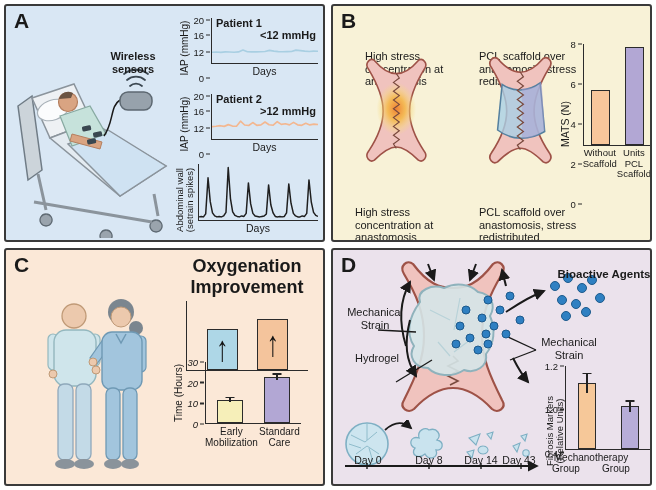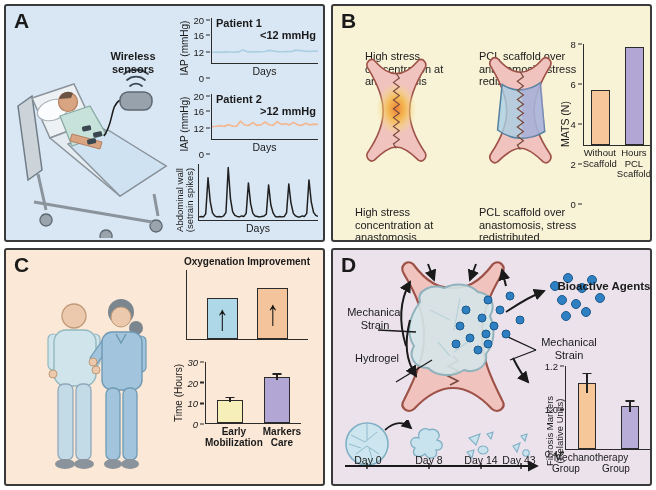--- a/index.html
+++ b/index.html
@@ -51,36 +51,36 @@
   .blab { position:absolute; text-align:left; font-size:11px; line-height:1.15; font-weight:500;margin-top:32px; }
   .bowelsvg { position:absolute; }
   .matsblock { left:228px; top:38px; width:90px; height:160px; }
   .matsblock .ylabcol { width:15px; } .matsblock .ycol { width:16px; }
   .matsblock .plot { height:102px; }
   .matsblock .vbar { width:19px; }
   .matsblock .vlabel { font-size:10.5px; }
 
   
   .peoplesvg { position:absolute; left:18px; top:36px; }
-  .ctitle2 { text-align:center; font-size:10px; font-weight:bold; margin-bottom:3px; }
+  .ctitle2 { text-align:center; font-size:18px; font-weight:bold; margin-bottom:3px; }
   .oxyblock { position:absolute; left:166px; top:6px; width:150px; }
   .oxyplot { position:relative; margin-left:14px; width:122px; height:70px;
              border-left:1.7px solid #2b2b2b; border-bottom:1.7px solid #2b2b2b;
              display:flex; align-items:flex-end; justify-content:space-evenly; }
   .oxyplot .vbar { width:31px; }
   .uparrow { position:absolute; left:50%; top:50%; transform:translate(-50%,-52%) scaleY(1.45);
              font-size:25px; font-weight:600; color:#111; line-height:1; }
   .oxycats { display:flex; margin-left:14px; width:122px; font-size:10px; text-align:center; line-height:1.2; margin-top:2px; }
   .oxycats > div { flex:1; }
   .giblock { position:absolute; left:166px; top:112px; width:150px; }
   .girow { display:flex; }
   .girow .ylabcol { width:14px; position:relative; } .girow .ycol { width:19px; position:relative;font-style:italic; }
   .girow .plot { width:96px; height:62px; }
   .girow .vbar { width:26px; }
-  .gicats { display:flex; margin-left:33px; width:96px; font-size:10px; line-height:1.12; text-align:center; margin-top:2px;font-weight:bold; }
+  .gicats { display:flex; margin-left:33px; width:96px; font-size:10px; line-height:1.12; text-align:center; margin-top:2px; }
   .gicats > div { flex:1; }
 
   
   .dmainsvg { position:absolute; left:25px; top:8px; }
   .dlab { position:absolute; font-size:11px; line-height:1.15; text-align:center; font-weight:500; }
   .dlab.bold { font-weight:bold; font-size:11.5px; }
   .degsvg { position:absolute; left:8px; top:170px; }
   .daysrow { position:absolute; left:8px; top:204px; width:205px; height:13px; font-size:10.5px; }
   .daysrow span { position:absolute; width:54px; text-align:center; }
   .degcap { position:absolute; left:28px; top:218px; width:170px; text-align:center; font-size:11px; font-weight:500; }
@@ -269,21 +269,21 @@
                 <div class="vbar" style="height: 97.5%; background: rgb(178, 167, 212);"></div>
               </div>
           </div>
         </div>
         <div class="cats">
           <div>
               <div>Without</div>
               <div>Scaffold</div>
             </div>
           <div>
-              <div>Hours</div>
+              <div>Units</div>
               <div>PCL</div>
               <div>Scaffold</div>
             </div>
         </div>
       </div>
     </div>
   </section>
 
   <section class="panel" style="background: rgb(251, 232, 215);">
     <div class="plabel">C</div>
@@ -360,21 +360,21 @@
             </div>
           </div>
         </div>
       </div>
       <div class="gicats">
         <div>
             <div>Early</div>
             <div>Mobilization</div>
           </div>
         <div>
-            <div>Markers</div>
+            <div>Standard</div>
             <div>Care</div>
           </div>
       </div>
     </div>
   </section>
 
   <section class="panel" style="background: rgb(235, 226, 236);">
     <div class="plabel">D</div>
 
     <svg class="dmainsvg" width="280" height="166" viewBox="0 0 280 166">
@@ -425,21 +425,21 @@
           <circle cx="234" cy="22" r="4.5"></circle>
         <circle cx="242" cy="40" r="4.5"></circle>
           <circle cx="228" cy="54" r="4.5"></circle>
           <circle cx="208" cy="58" r="4.5"></circle>
       </g>
     </svg>
 
     <div class="dlab" style="left:2px; top:56px; width:80px;">Mechanical Strain</div>
     <div class="dlab" style="left:8px; top:102px; width:72px;">Hydrogel</div>
     <div class="dlab" style="left:196px; top:86px; width:80px;">Mechanical Strain</div>
-    <div class="dlab bold" style="left:218px; top:30px; width:106px;">Bioactive Agents</div>
+    <div class="dlab bold" style="left:218px; top:18px; width:106px;">Bioactive Agents</div>
 
     <svg class="degsvg" width="205" height="52" viewBox="0 0 205 52">
       <defs>
         <marker id="ah2" markerWidth="8" markerHeight="8" refX="5" refY="3" orient="auto">
           <path d="M0,0 L6,3 L0,6 Z" fill="#1a1a1a"></path>
         </marker>
       </defs>
       <circle cx="26" cy="24" r="21" fill="#cde5ef" stroke="#7fb0c4" stroke-width="1.6"></circle>
       <path d="M10,15 L24,22 L36,12 M15,34 L26,26 L38,34 M26,4 L26,20 M8,24 L20,28 M32,42 L28,28" stroke="#8fbccb" stroke-width="1" fill="none"></path>
       <path d="M44,10 C54,1 62,1 70,8" stroke="#1a1a1a" stroke-width="1.8" fill="none" marker-end="url(#ah2)"></path>

